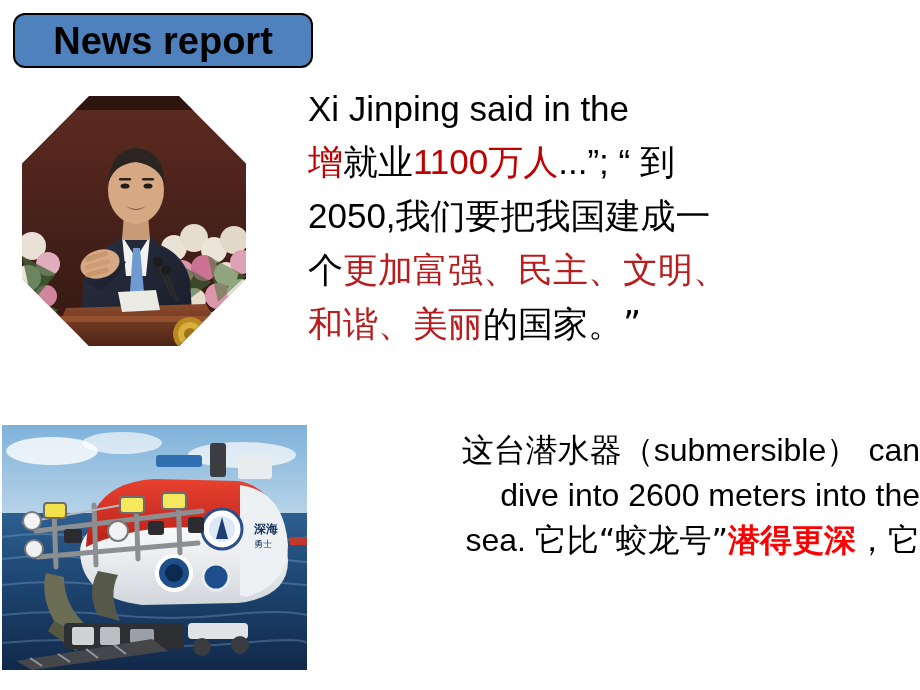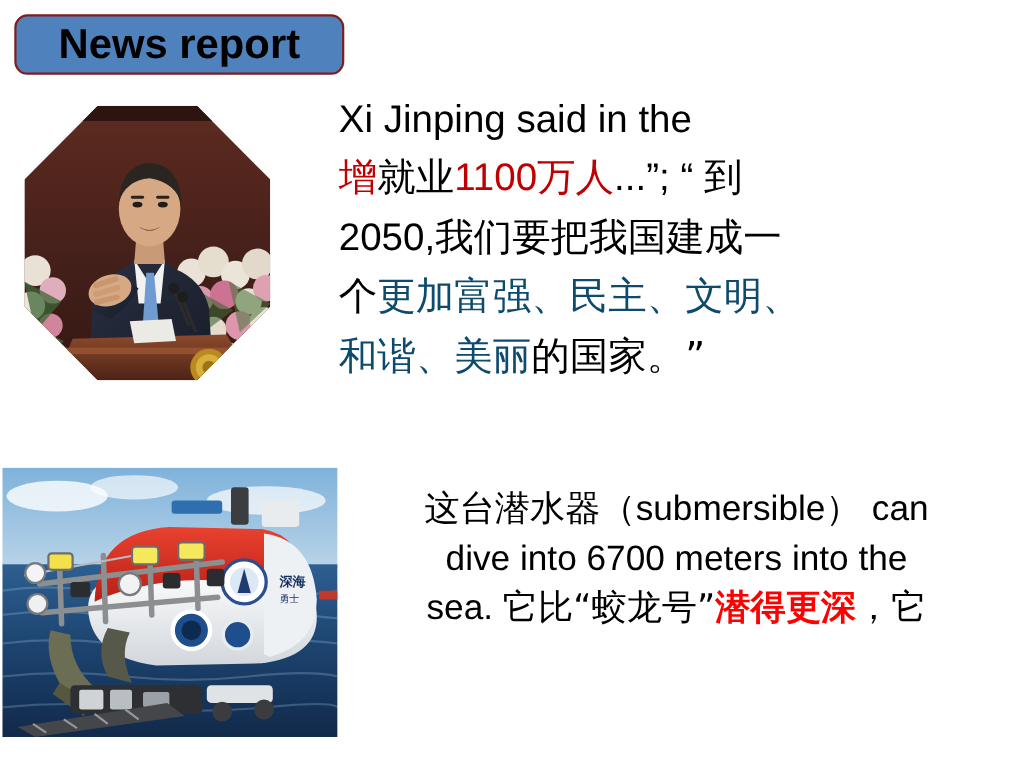--- a/index.html
+++ b/index.html
@@ -23,21 +23,21 @@
   }
 
   
   #title-box {
     position: absolute;
     left: 13px;
     top: 13px;
     width: 300px;
     height: 55px;
     background: #4f81bd;
-    border: 2px solid #7f1d1d;
+    border: 2px solid #000000;
     border-radius: 12px;
     box-sizing: border-box;
     display: flex;
     align-items: center;
     justify-content: center;
   }
   #title-text {
     font-family: "Liberation Sans", sans-serif;
     font-weight: bold;
     font-size: 38px;
@@ -83,29 +83,28 @@
   }
   #para-sub {
     position: absolute;
     left: 310px;
     top: 428px;
     width: 610px;
     font-family: "Liberation Sans", sans-serif;
     font-size: 32px;
     line-height: 45px;
     color: #000000;
-    text-align: center;
-    margin-top: 12px;
+    text-align: right;
   }
   .cjk {
     font-family: "DejaVu Sans", "Liberation Sans", sans-serif;
   }
   .red-dark { color: #c00000; }
   .red-dark-b { color: #c00000; font-weight: normal; }
-  .red-bright { color: #0c4a6e; }
+  .red-bright { color: #b91c1c; }
   .red-bright-b { color: #ff0000; font-weight: bold; }
   .ln { display: block; white-space: nowrap; }
 </style>
 </head>
 <body>
 
 <div id="slide">
 
   <div id="title-box">
     <span id="title-text">News report</span>
@@ -314,17 +313,17 @@
   <div id="para-news">
     <span class="ln"><span>Xi Jinping said in the</span></span>
     <span class="ln"><span class="cjk red-dark">增</span><span class="cjk">就业</span><span class="red-dark-b">1100</span><span class="cjk red-dark-b">万人</span><span>...”; “ </span><span class="cjk">到</span></span>
     <span class="ln"><span>2050,</span><span class="cjk">我们要把我国建成一</span></span>
     <span class="ln"><span class="cjk">个</span><span class="cjk red-bright">更加富强、民主、文明、</span></span>
     <span class="ln"><span class="cjk red-bright">和谐、美丽</span><span class="cjk">的国家。”</span></span>
   </div>
 
   <div id="para-sub">
     <span class="ln"><span class="cjk"> 这台潜水器（</span><span>submersible</span><span class="cjk">） </span><span>can</span></span>
-    <span class="ln"><span>dive into 6700 meters into the</span></span>
+    <span class="ln"><span>dive into 2600 meters into the</span></span>
     <span class="ln"><span>sea. </span><span class="cjk">它比“蛟龙号”</span><span class="cjk red-bright-b">潜得更深</span><span class="cjk">，它</span></span>
   </div>
 
 </div>
 
 </body></html>

